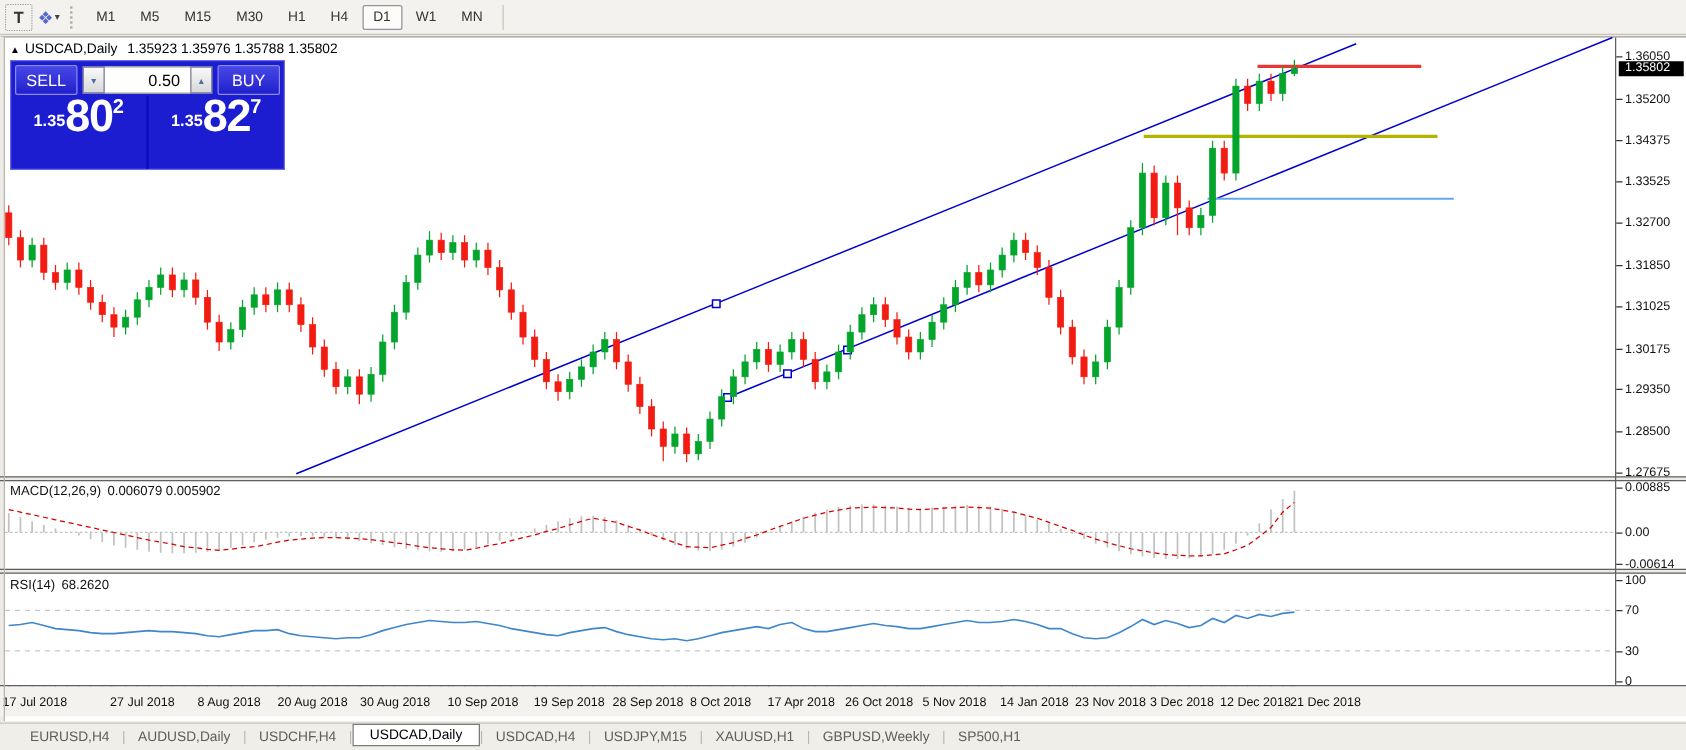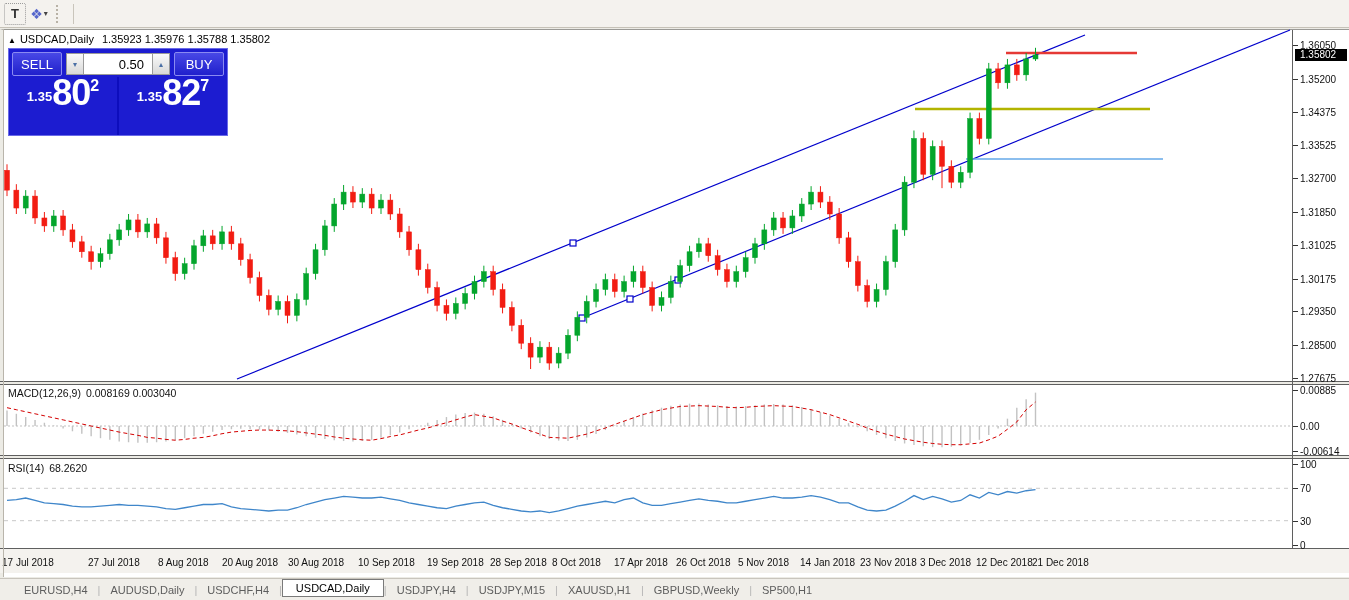--- a/index.html
+++ b/index.html
@@ -87,20 +87,31 @@
 
 <div id="app">
 
   <div id="toolbar">
     <div class="tool-btn" id="text-tool">T</div>
     <div class="tool-btn">
       <span id="cycler">❖</span>
       <span class="caret">▾</span>
     </div>
     <div class="grip"></div>
+    <div id="tf-group" style="display:flex;align-items:center;">
+        <div class="tf-btn">M1</div>
+        <div class="tf-btn">M5</div>
+        <div class="tf-btn">M15</div>
+        <div class="tf-btn">M30</div>
+        <div class="tf-btn">H1</div>
+        <div class="tf-btn">H4</div>
+        <div class="tf-btn active">D1</div>
+        <div class="tf-btn">W1</div>
+        <div class="tf-btn">MN</div>
+      </div>
     <div class="tb-sep"></div>
   </div>
 
   <div id="chart-win"></div>
   <div id="left-edge"></div>
   <div class="hsep" id="sep-main-macd"></div>
   <div class="hsep" id="sep-macd-rsi"></div>
   <div id="axis-bottom-line"></div>
   <div id="vaxis-line"></div>
   <div id="date-row">
@@ -611,21 +622,21 @@
         <line x1="4" y1="520.7" x2="1292" y2="520.7" stroke="#c8c8c8" stroke-width="1" stroke-dasharray="4 4"></line>
         <polyline points="7,500.45 16.35,499.64 25.7,498.02 35.05,500.45 44.4,502.88 53.75,503.69 63.099999999999994,504.5 72.45,506.12 81.8,506.93 91.14999999999999,506.93 100.5,506.12 109.85,505.31 119.19999999999999,504.5 128.55,505.31 137.9,505.31 147.25,506.12 156.6,506.93 165.95,508.55 175.29999999999998,509.36 184.65,507.74 194,506.12 203.35,504.5 212.7,504.5 222.04999999999998,503.69 231.39999999999998,506.93 240.75,508.55 250.1,509.36 259.45,510.17 268.8,510.98 278.15,510.17 287.5,510.17 296.84999999999997,507.74 306.2,504.5 315.55,502.07 324.9,499.64 334.25,498.02 343.59999999999997,496.4 352.95,497.21 362.3,498.02 371.65,498.02 381,497.21 390.34999999999997,498.83 399.7,500.45 409.05,502.88 418.4,504.5 427.75,506.12 437.09999999999997,507.74 446.45,508.55 455.79999999999995,506.12 465.15,504.5 474.5,502.88 483.84999999999997,502.07 493.2,505.31 502.54999999999995,507.74 511.9,509.36 521.25,510.98 530.6,511.79 539.9499999999999,510.98 549.3,512.6 558.65,510.98 568,508.55 577.35,506.12 586.6999999999999,504.5 596.05,502.88 605.4,501.26 614.75,502.88 624.1,499.64 633.4499999999999,498.02 642.8,502.88 652.15,505.31 661.5,505.31 670.85,503.69 680.1999999999999,502.07 689.55,500.45 698.9,498.83 708.25,500.45 717.6,501.26 726.9499999999999,502.88 736.3,502.88 745.65,501.26 755,499.64 764.35,498.02 773.6999999999999,496.4 783.05,498.02 792.4,498.02 801.75,497.21 811.1,495.59 820.4499999999999,497.21 829.8,499.64 839.15,502.88 848.5,502.88 857.85,506.93 867.1999999999999,510.17 876.55,510.98 885.9,510.17 895.25,506.12 904.5999999999999,501.26 913.9499999999999,495.59 923.3,499.64 932.65,496.4 942,498.83 951.3499999999999,502.07 960.6999999999999,500.45 970.05,494.78 979.4,498.02 988.75,492.35 998.0999999999999,494.78 1007.4499999999999,491.54 1016.8,493.16 1026.15,490.73 1035.5,489.7094" fill="none" stroke="#3f86ca" stroke-width="1.3"></polyline>
       </g>
     </svg>
 
   <div id="title-row">
     <span class="arrow">▲</span><span class="sym">USDCAD,Daily</span><span>1.35923 1.35976 1.35788 1.35802</span>
   </div>
 
   <div class="ind-label" id="macd-label">
-    <span>MACD(12,26,9)</span><span>0.008169 0.003040</span>
+    <span>MACD(12,26,9)</span><span>0.006079 0.005902</span>
   </div>
   <div class="ind-label" id="rsi-label">
     <span>RSI(14)</span><span>68.2620</span>
   </div>
 
   <div id="price-tag" style="top: 48.8873px;">1.35802</div>
 
   <div id="trade-panel">
     <div id="tp-row1">
       <div class="tp-btn">SELL</div>
@@ -652,21 +663,21 @@
 
   <div id="tabbar">
       <div class="tab">EURUSD,H4</div>
       <span class="tab-sep">|</span>
       <div class="tab">AUDUSD,Daily</div>
       <span class="tab-sep">|</span>
       <div class="tab">USDCHF,H4</div>
       <span class="tab-sep">|</span>
       <div class="tab active">USDCAD,Daily</div>
       <span class="tab-sep">|</span>
-      <div class="tab">USDJPY,H4</div>
+      <div class="tab">USDCAD,H4</div>
       <span class="tab-sep">|</span>
       <div class="tab">USDJPY,M15</div>
       <span class="tab-sep">|</span>
       <div class="tab">XAUUSD,H1</div>
       <span class="tab-sep">|</span>
       <div class="tab">GBPUSD,Weekly</div>
       <span class="tab-sep">|</span>
       <div class="tab">SP500,H1</div>
     </div>
 

